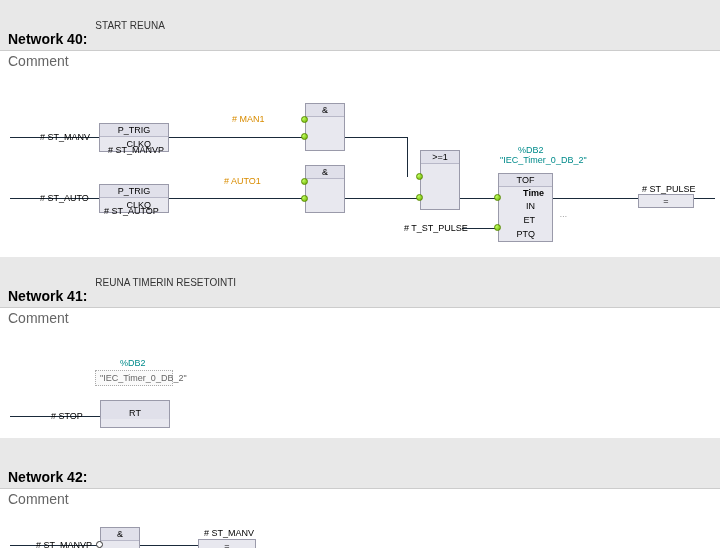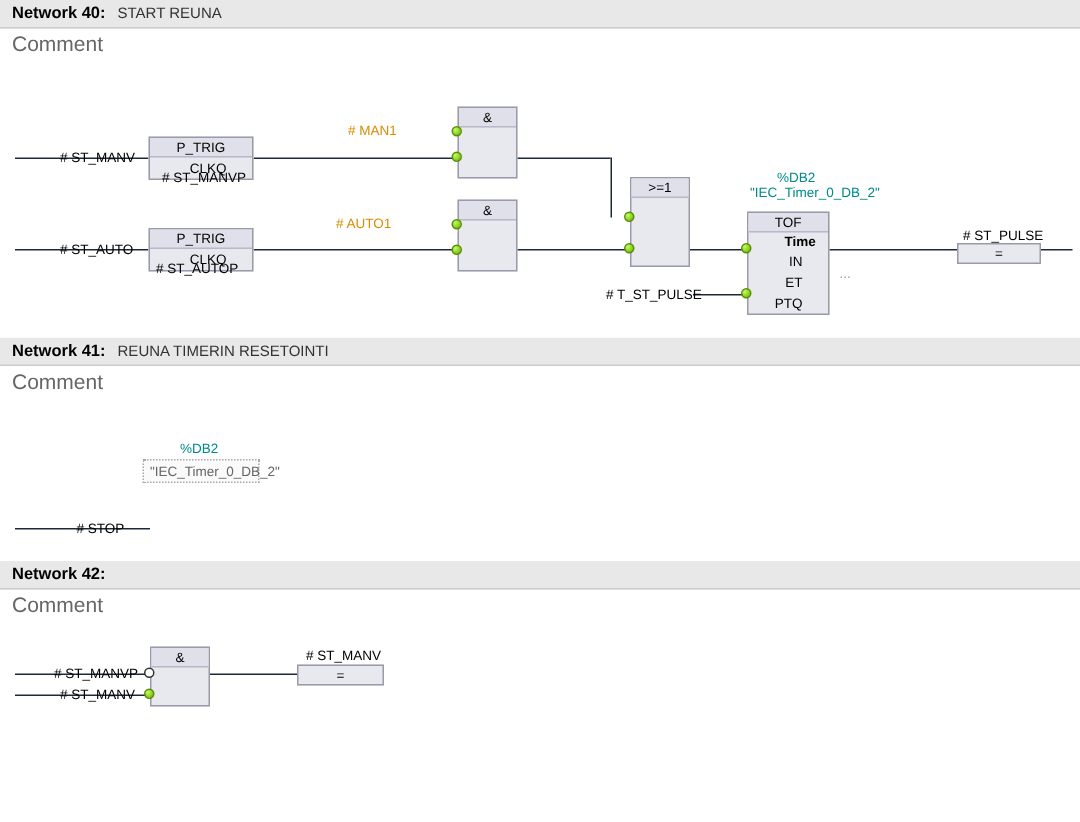--- a/index.html
+++ b/index.html
@@ -1,18 +1,18 @@
 <!DOCTYPE html>
 <html><head>
 <meta charset="utf-8">
 <style>
   * { box-sizing: border-box; margin: 0; padding: 0; }
   body { font-family: Arial, sans-serif; font-size: 10px; background: #fff; width: 720px; }
   .network-header { background: #e8e8e8; padding: 3px 8px; border-bottom: 1px solid #ccc; display: flex; align-items: center; }
-  .network-header .bold { font-weight: bold; font-size: 11px; margin-right: 8px; }
+  .network-header .bold { font-weight: bold; font-size: 14px; margin-right: 8px; margin-top: 28px; }
   .network-header .title { font-size: 10px; color: #333; }
   .comment { padding: 2px 8px; font-size: 14px; color: #666; }
   .network-body { position: relative; background: #fff; }
   #n40-body { height: 186px; }
   #n41-body { height: 110px; }
   #n42-body { height: 62px; }
 
   .block { position: absolute; background: #e8e8ef; border: 1px solid #9a9aaa; font-size: 9px; }
   .block-title { text-align: center; border-bottom: 1px solid #b8b8c8; padding: 1px 0; font-size: 9px; background: #e0e0ea; }
   .block-sub { text-align: center; padding: 1px 0; font-size: 9px; }
@@ -135,20 +135,23 @@
   <span class="title">REUNA TIMERIN RESETOINTI</span>
 </div>
 <div class="comment">Comment</div>
 <div class="network-body" id="n41-body">
   <div class="wire h" style="left:10px; top:88px; width:90px;"></div>
 
   <span class="lbl lbl-teal" style="left:120px; top:30px;">%DB2</span>
   <div class="inst-box" style="left:95px; top:42px; width:78px;">
     <span>"IEC_Timer_0_DB_2"</span>
   </div>
+  <div class="block" style="left:100px; top:72px; width:70px; height:28px;">
+    <div class="block-title" style="border:none; padding-top:7px;">RT</div>
+  </div>
   <span class="lbl" style="left:51px; top:83px;"># STOP</span>
 </div>
 
 <div class="network-header">
   <span class="bold">Network 42:</span>
 </div>
 <div class="comment">Comment</div>
 <div class="network-body" id="n42-body">
   <div class="wire h" style="left:10px; top:36px; width:90px;"></div>
   <div class="wire h" style="left:10px; top:50px; width:90px;"></div>

